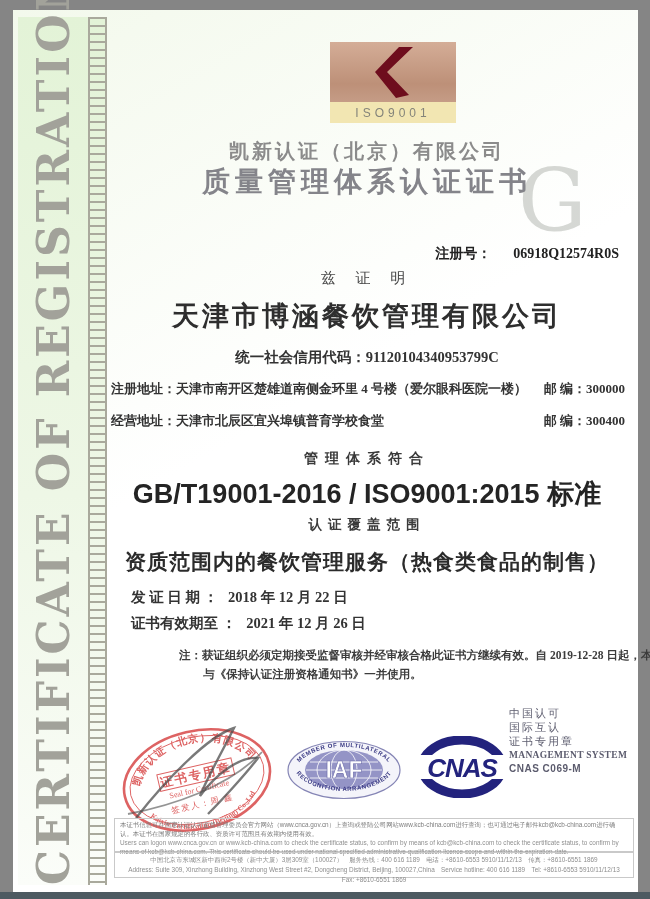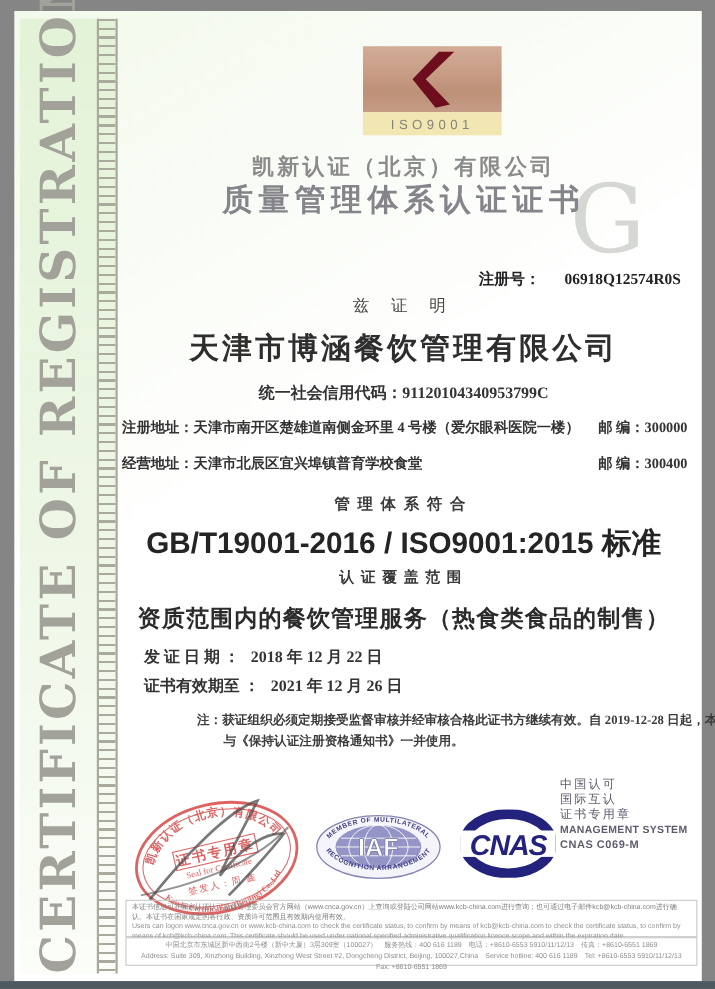--- a/index.html
+++ b/index.html
@@ -57,21 +57,21 @@
   .watermark{position:absolute;left:505px;top:140px;font-size:86px;color:#b5b9b3;
              opacity:.55;font-family:"DejaVu Serif",serif;}
 
   
   .stamp{position:absolute;left:95px;top:708px;}
   .iaf{position:absolute;left:272px;top:730px;}
   .cnas-logo{position:absolute;left:406px;top:726px;}
   .cnas-text{position:absolute;left:496px;top:696px;width:140px;color:#5c5c6e;
              font-family:"Liberation Sans",sans-serif;}
   .cnas-text .zh{font-size:11px;line-height:14px;letter-spacing:2px;}
-  .cnas-text .en1{font-size:9.5px;line-height:14px;font-weight:bold;letter-spacing:.3px;}
+  .cnas-text .en1{font-size:9.5px;line-height:14px;font-weight:bold;letter-spacing:.3px;font-family:Liberation Serif, serif;}
   .cnas-text .en2{font-size:10px;line-height:14px;font-weight:bold;letter-spacing:.5px;}
 
   
   .fine-box{position:absolute;left:101px;width:520px;border:1px solid #c9c9c9;
             box-sizing:border-box;font-family:"Liberation Sans",sans-serif;color:#8a8a8a;}
   .notice-box{top:808px;height:34px;padding:2px 5px;font-size:6.4px;line-height:1.4;}
   .notice-box .cn{color:#7d7d7d;}
   .notice-box .en{color:#909090;}
   .address-box{top:842px;height:26px;padding:2px 5px;font-size:6.4px;line-height:1.55;
                text-align:center;color:#8e8e8e;}

